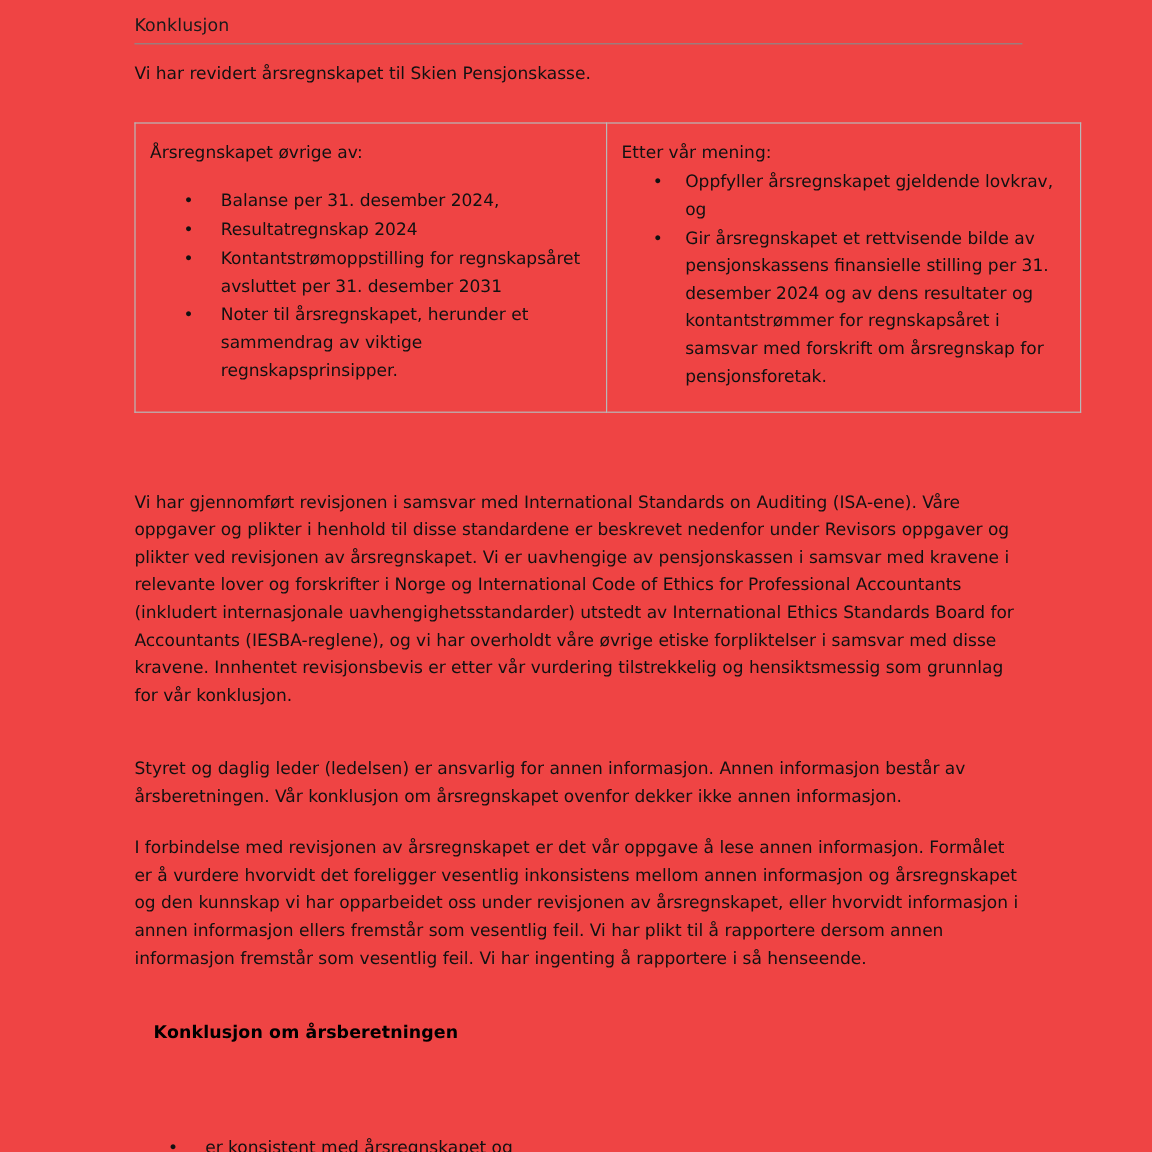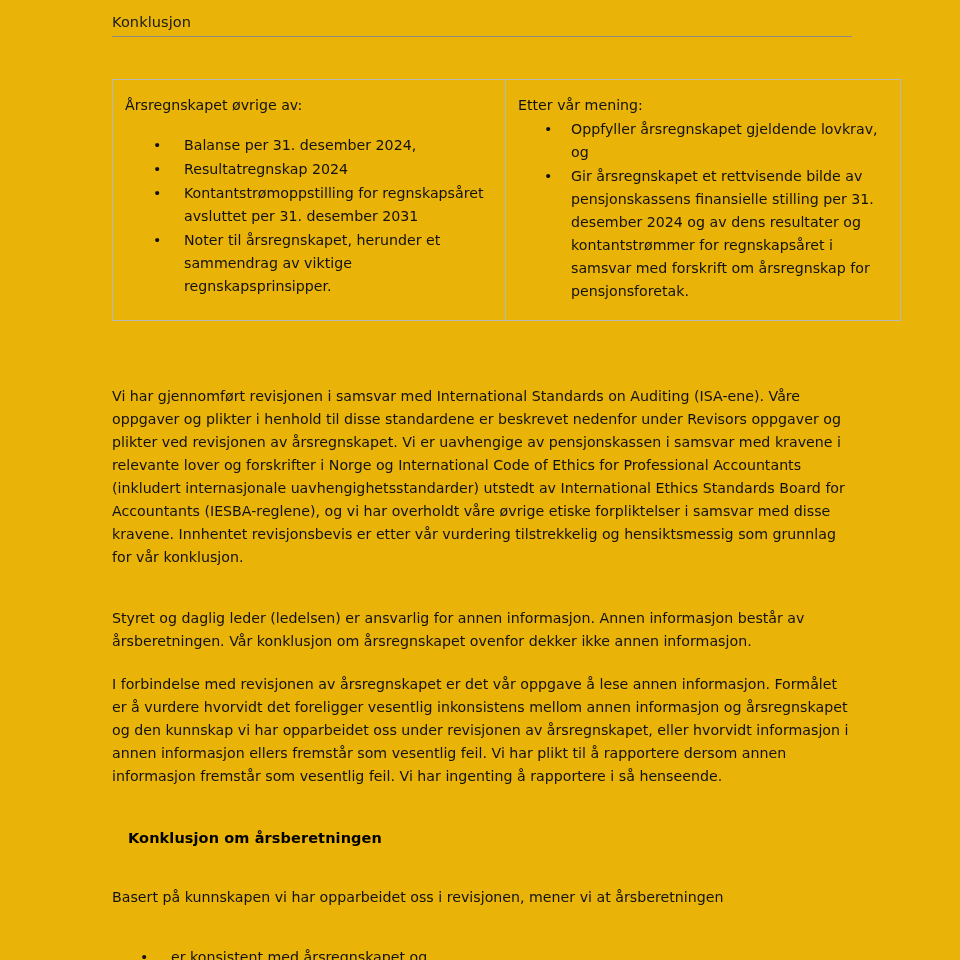--- a/index.html
+++ b/index.html
@@ -11,21 +11,21 @@
     width: 960px;
     height: 960px;
     overflow: hidden;
     font-family: "DejaVu Sans", "Liberation Sans", sans-serif;
     color: #000000;
   }
   .page {
     position: relative;
     width: 960px;
     height: 960px;
-    background: #eab308;
+    background: #ef4444;
     box-sizing: border-box;
   }
   .content {
     position: absolute;
     left: 112px;
     top: 0;
     width: 740px;
   }
 
   
@@ -143,20 +143,21 @@
 
 <div class="page">
   <div class="content">
 
     <div class="gap-12"></div>
 
     <h2 class="rule-heading">Konklusjon</h2>
 
     <div class="gap-14"></div>
 
+    <p class="body-text">Vi har revidert årsregnskapet til Skien Pensjonskasse.</p>
 
     <div class="gap-28"></div>
 
     <table class="info-table">
       <tbody>
           <tr>
         <td class="left-cell">
           <p class="cell-intro">Årsregnskapet øvrige av:</p>
           <ul class="bullets left-list spaced-top">
             <li>
@@ -212,21 +213,20 @@
     <div class="gap-20"></div>
 
     <p class="body-text">I forbindelse med revisjonen av årsregnskapet er det vår oppgave å lese annen informasjon. Formålet er å vurdere hvorvidt det foreligger vesentlig inkonsistens mellom annen informasjon og årsregnskapet og den kunnskap vi har opparbeidet oss under revisjonen av årsregnskapet, eller hvorvidt informasjon i annen informasjon ellers fremstår som vesentlig feil. Vi har plikt til å rapportere dersom annen informasjon fremstår som vesentlig feil. Vi har ingenting å rapportere i så henseende.</p>
 
     <div class="gap-24"></div>
 
     <h3 class="bold-heading">Konklusjon om årsberetningen</h3>
 
     <div class="gap-20"></div>
 
-    <p class="body-text">Basert på kunnskapen vi har opparbeidet oss i revisjonen, mener vi at årsberetningen</p>
 
   </div>
 
   <div class="cut-bullet-wrap">
     <div class="cut-bullet">
       <span class="dot">•</span>
       <span>er konsistent med årsregnskapet og</span>
     </div>
   </div>
 </div>

